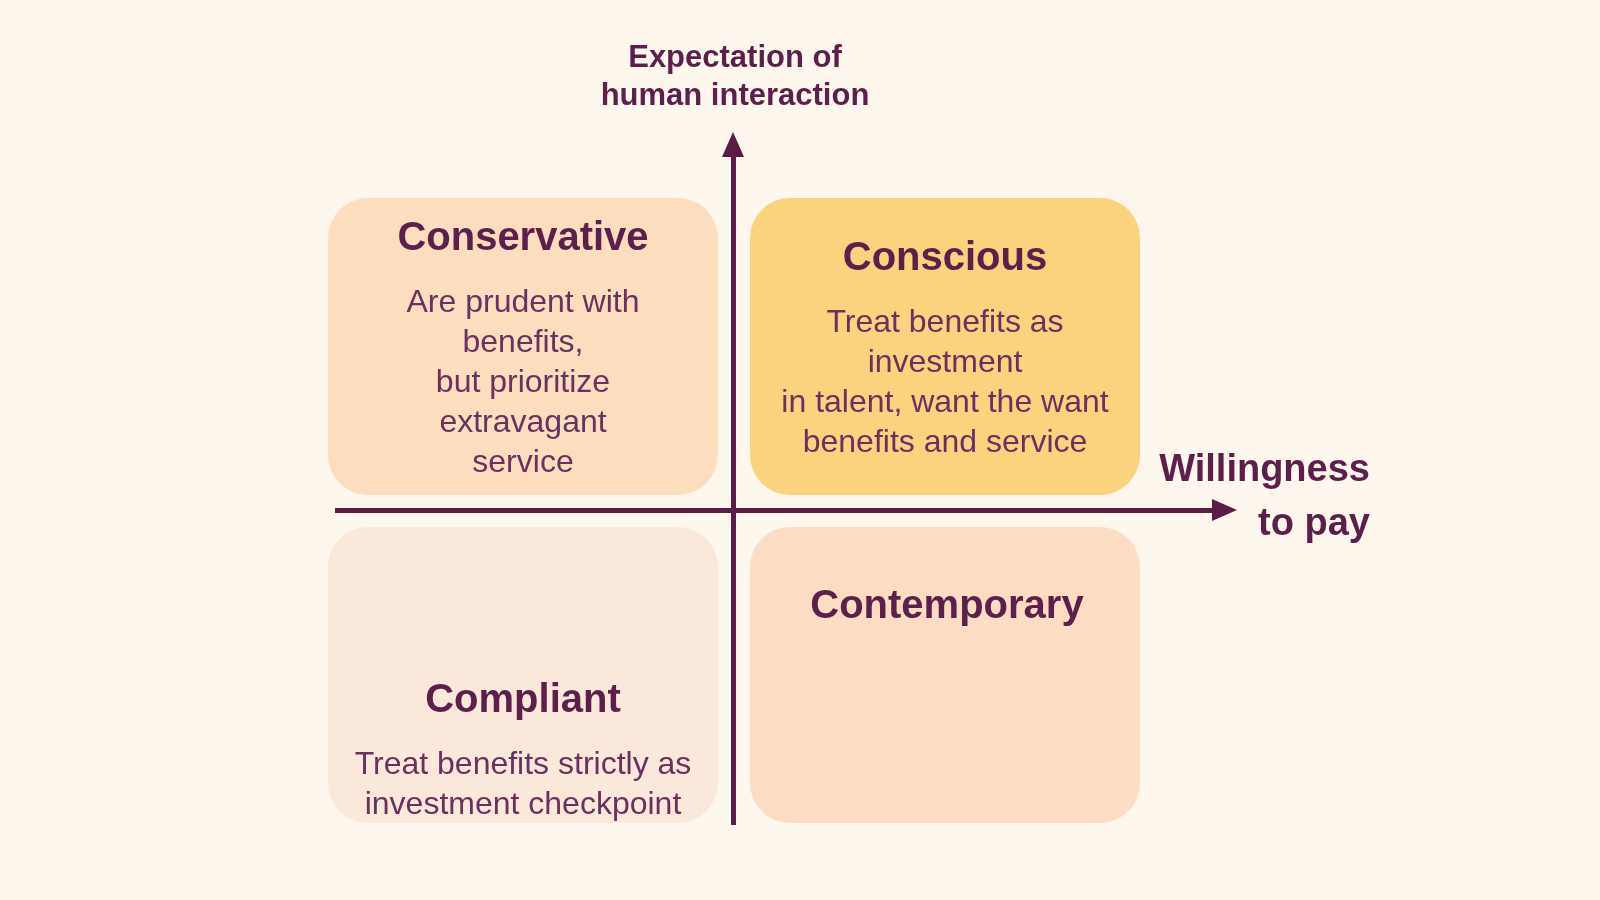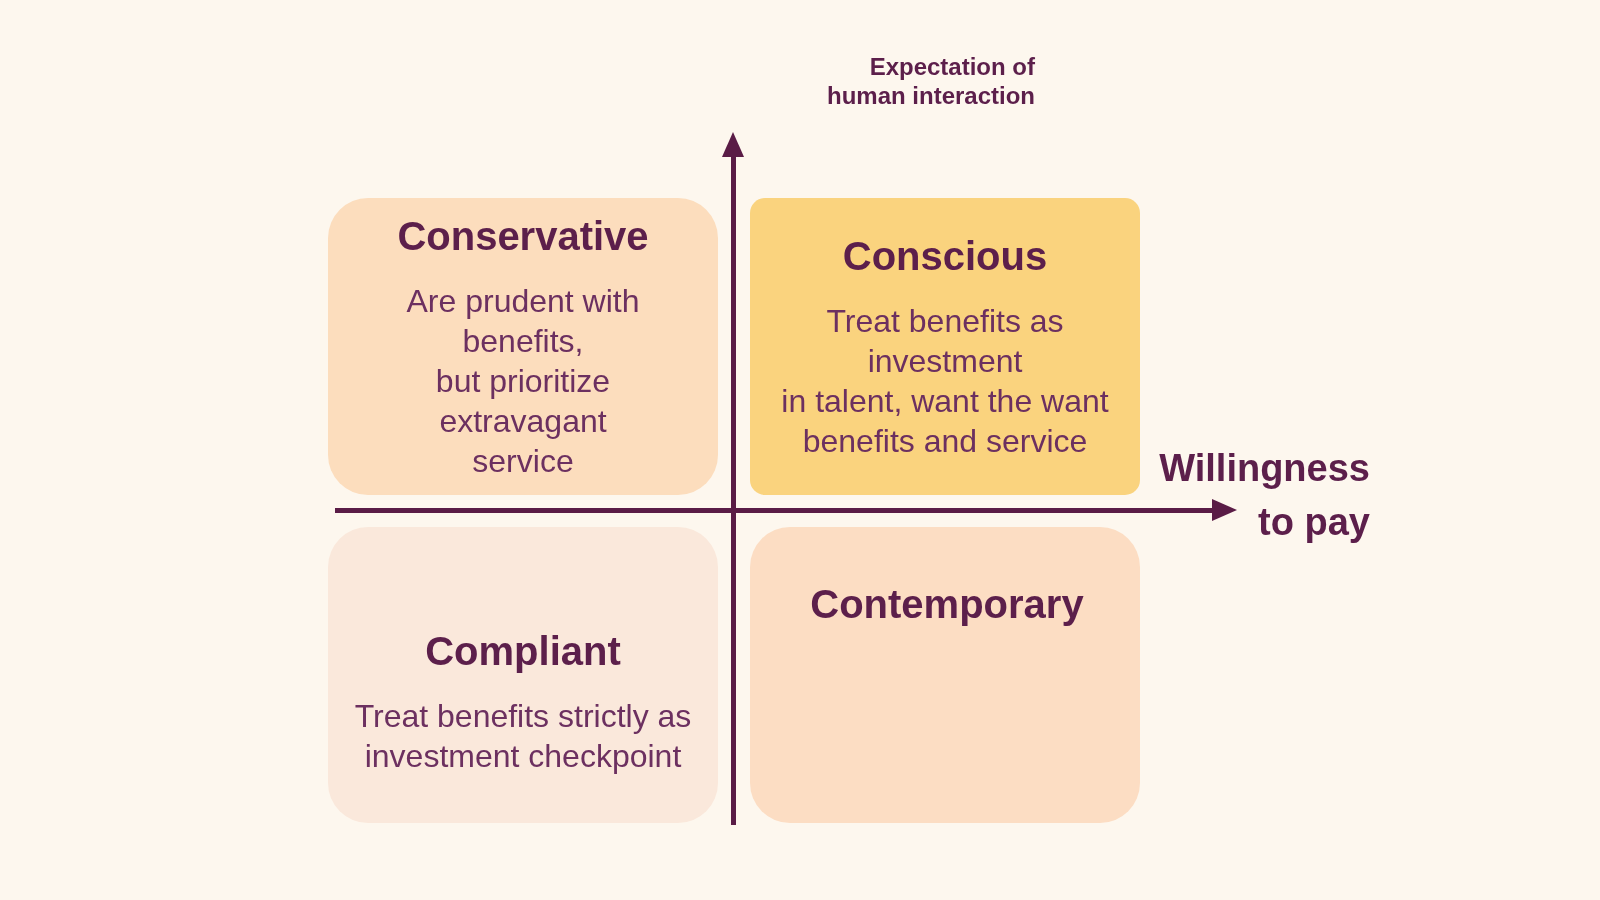--- a/index.html
+++ b/index.html
@@ -11,23 +11,23 @@
     overflow: hidden;
   }
   
   .axis-label {
     position: absolute;
     font-weight: bold;
     color: var(--heading);
     white-space: pre-line;
   }
   .axis-label.y {
-    left: 435px; top: 52px; width: 600px;
-    text-align: right;
-    font-size: 24px; line-height: 1.22;
+    left: 435px; top: 38px; width: 600px;
+    text-align: center;
+    font-size: 31px; line-height: 1.22;
   }
   .axis-label.x {
     left: 1060px; top: 442px; width: 310px;
     text-align: right;
     font-size: 38px; line-height: 1.42;
   }
   
   .vline {
     position: absolute;
     left: 731px; top: 153px;
@@ -65,21 +65,21 @@
     box-sizing: border-box;
     display: flex;
     flex-direction: column;
     align-items: center;
     text-align: center;
     gap: 22px;
     padding: 0 20px;
   }
   .quad.tl { left: 328px; top: 198px; height: 297px; justify-content: center; }
   .quad.tr { left: 750px; top: 198px; height: 297px; justify-content: center; }
-  .quad.bl { left: 328px; top: 527px; height: 296px; justify-content: center; padding-top: 54px; }
+  .quad.bl { left: 328px; top: 527px; height: 296px; justify-content: flex-end; padding-top: 54px; }
   .quad.br { left: 750px; top: 527px; height: 296px; justify-content: flex-start; padding-top: 54px; }
   .quad h2 {
     margin: 0;
     font-size: 40px;
     font-weight: bold;
     color: var(--heading);
     line-height: 1.15;
   }
   .quad p {
     margin: 0;
@@ -108,21 +108,21 @@
   <div class="axis-label x">Willingness
 to pay</div>
 
   <section class="quad tl" style="background-color: rgb(252, 221, 189);">
     <h2>Conservative</h2>
     <p>Are prudent with benefits,
 but prioritize extravagant
 service</p>
   </section>
 
-  <section class="quad tr" style="background-color: rgb(250, 211, 126); border-radius: 15px;">
+  <section class="quad tr" style="background-color: rgb(250, 211, 126);">
     <h2>Conscious</h2>
     <p>Treat benefits as investment
 in talent, want the want
 benefits and service</p>
   </section>
 
   <section class="quad bl" style="background-color: rgb(250, 232, 219);">
     <h2>Compliant</h2>
     <p>Treat benefits strictly as
 investment checkpoint</p>

